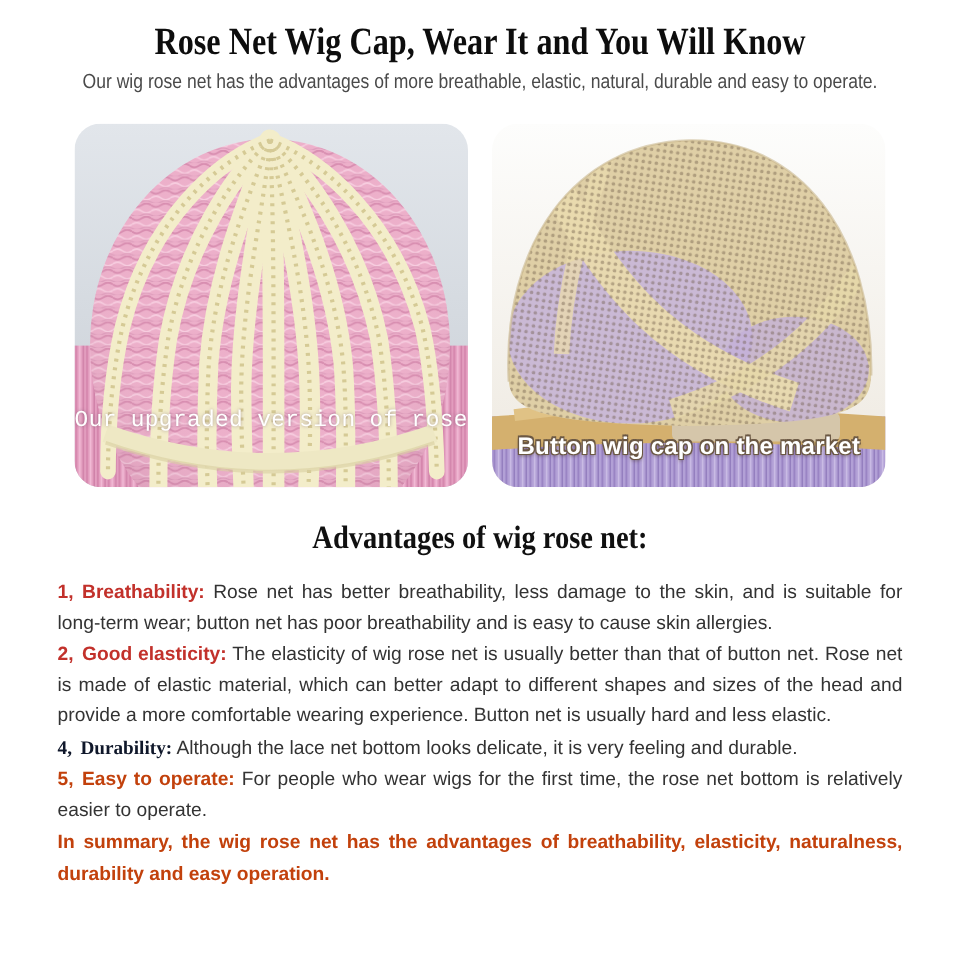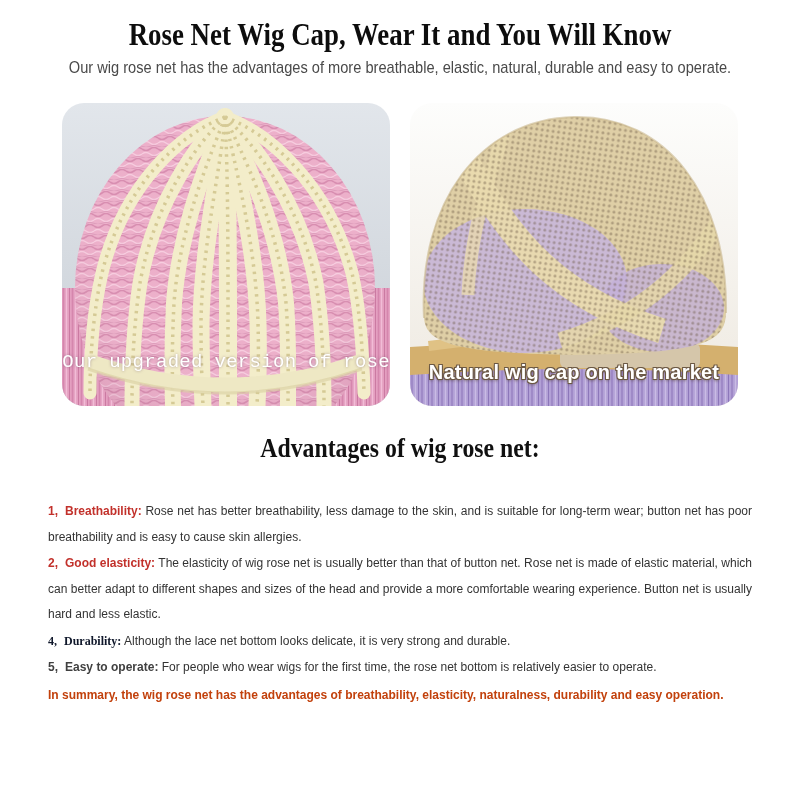--- a/index.html
+++ b/index.html
@@ -43,21 +43,21 @@
   .cap-rose {
     position:absolute; left:0; right:0;
     color:#ffffff;
     font-family:"Liberation Mono", monospace;
     font-size:19px;
     text-align:center;
     white-space:nowrap;
     letter-spacing:.3px;
     text-shadow:0 0 3px rgba(110,80,100,.55);
   }
-  .cap-rose.l1 { top:248px;text-align:right; }
+  .cap-rose.l1 { top:236px; }
   .cap-rose.l2 { top:272px; }
 
   .cap-common {
     position:absolute; left:0; right:0; top:258px;
     color:#ffffff;
     font-weight:700;
     font-size:20px;
     text-align:center;
     white-space:nowrap;
     letter-spacing:.2px;
@@ -72,22 +72,22 @@
     font-weight:700;
     font-size:27px;
     color:#101010;
     text-align:center;
     transform:scaleX(.88);
     margin-top:27px;
     white-space:nowrap;
   }
 
   .advantages-list {
-    margin:35px 48px 0;
-    font-size:12px;
+    margin:17px 48px 0;
+    font-size:16px;
     line-height:25.5px;
     color:#333333;
     text-align:justify;
   }
   .advantage-item { margin-bottom:1px; }
   .item-lead { font-weight:700; }
   .item-number { margin-right:7px; }
   .summary {
     margin-top:2px;
     font-weight:600;
@@ -187,26 +187,26 @@
       <g clip-path="url(#domeclip)">
         <ellipse cx="115" cy="178" rx="102" ry="72" fill="#c8b6da" opacity="0.9"></ellipse>
         <ellipse cx="252" cy="205" rx="62" ry="44" fill="#c3b0d8" opacity="0.8"></ellipse>
         <path d="M55,55 C100,140 150,195 252,228" stroke="#e9daae" stroke-width="25" fill="none" opacity="0.95"></path>
         <path d="M312,115 C272,175 225,215 150,238" stroke="#e6d7aa" stroke-width="17" fill="none" opacity="0.9"></path>
         <path d="M95,28 C80,70 60,130 58,192" stroke="#e9daae" stroke-width="13" fill="none" opacity="0.8"></path>
         <path d="M14,215 C8,100 70,16 164,14 C256,12 318,92 316,210 C315,240 293,250 164,252 C44,250 16,240 14,215 Z" fill="url(#mesh)"></path>
       </g>
       <path d="M14,215 C8,100 70,16 164,14 C256,12 318,92 316,210" stroke="#c9b88e" stroke-width="2" fill="none" opacity="0.6"></path>
     </svg>
-    <div class="cap-common">Natural wig cap on the market</div>
+    <div class="cap-common">Button wig cap on the market</div>
   </div>
 
 </div>
 
 <h2 class="advantages-heading">Advantages of wig rose net:</h2>
 
 <div class="advantages-list">
   <p class="advantage-item"><span class="item-lead" style="color: rgb(194, 49, 43);"><span class="item-number">1,</span><span>Breathability:</span></span> <span>Rose net has better breathability, less damage to the skin, and is suitable for long-term wear; button net has poor breathability and is easy to cause skin allergies.</span></p>
   <p class="advantage-item"><span class="item-lead" style="color: rgb(194, 49, 43);"><span class="item-number">2,</span><span>Good elasticity:</span></span> <span>The elasticity of wig rose net is usually better than that of button net. Rose net is made of elastic material, which can better adapt to different shapes and sizes of the head and provide a more comfortable wearing experience. Button net is usually hard and less elastic.</span></p>
-  <p class="advantage-item"><span class="item-lead" style="color: #0f172a; font-family: Liberation Serif, serif;"><span class="item-number">4,</span><span>Durability:</span></span> <span>Although the lace net bottom looks delicate, it is very strong and durable.</span></p>
-  <p class="advantage-item"><span class="item-lead" style="color: #404040;"><span class="item-number">5,</span><span>Easy to operate:</span></span> <span>For people who wear wigs for the first time, the rose net bottom is relatively easier to operate.</span></p>
+  <p class="advantage-item"><span class="item-lead" style="color: #0f172a; font-family: Liberation Serif, serif;"><span class="item-number">4,</span><span>Durability:</span></span> <span>Although the lace net bottom looks delicate, it is very feeling and durable.</span></p>
+  <p class="advantage-item"><span class="item-lead" style="color: #c2410c;"><span class="item-number">5,</span><span>Easy to operate:</span></span> <span>For people who wear wigs for the first time, the rose net bottom is relatively easier to operate.</span></p>
   <p class="summary" style="color: #c2410c;">In summary, the wig rose net has the advantages of breathability, elasticity, naturalness, durability and easy operation.</p>
 </div>
 
 </body></html>

